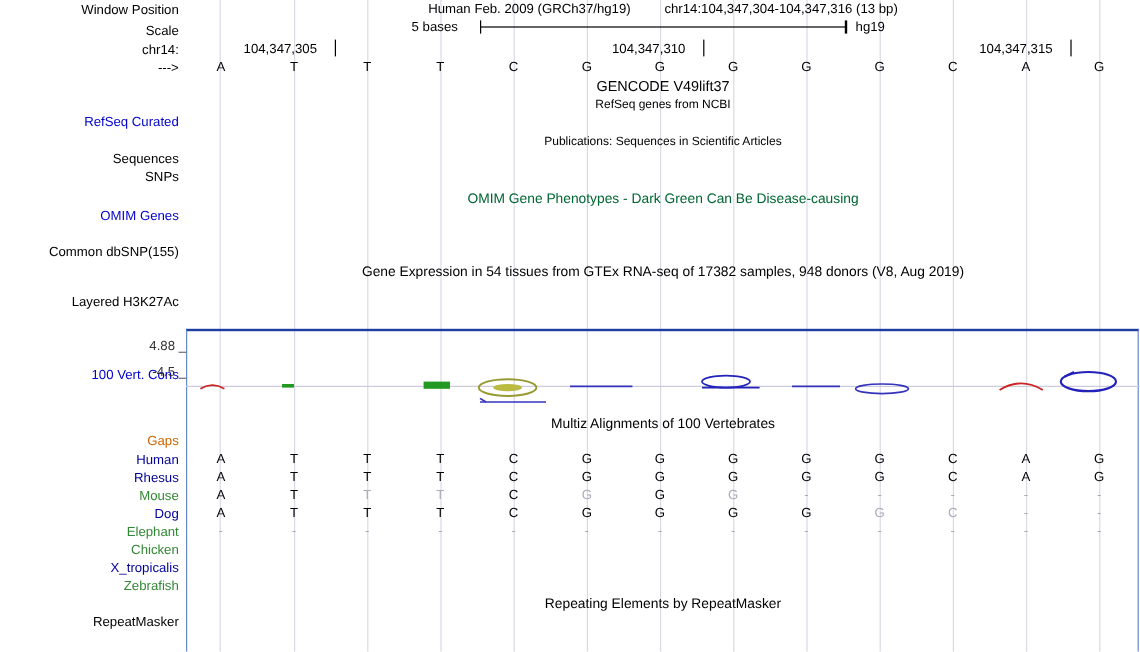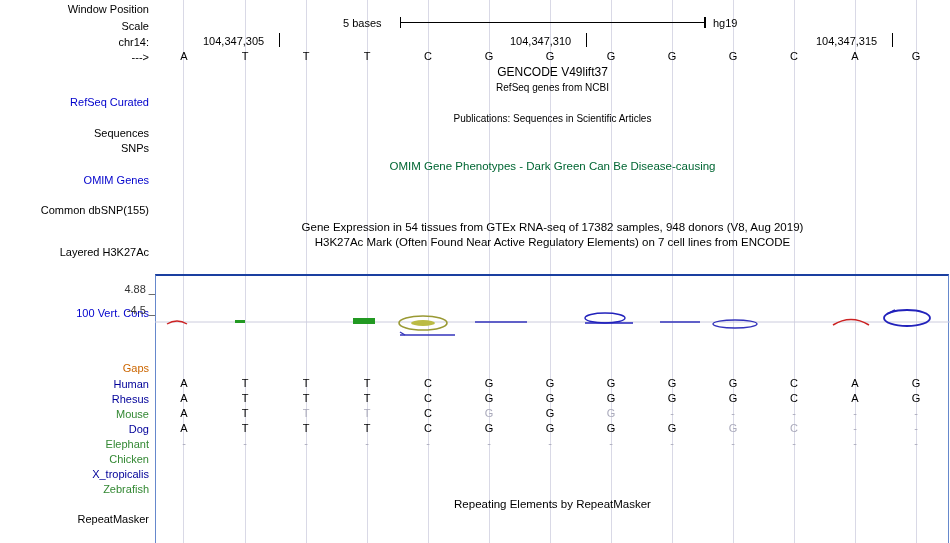--- a/index.html
+++ b/index.html
@@ -102,20 +102,25 @@
       <span style="left:334px;"></span>
       <span style="left:395px;"></span>
       <span style="left:456px;"></span>
       <span style="left:517px;"></span>
       <span style="left:578px;"></span>
       <span style="left:639px;"></span>
       <span style="left:700px;"></span>
       <span style="left:761px;"></span>
     </div>
 
+    <div class="caption" style="left:0;top:2px;width:795px;">
+      <span>Human Feb. 2009 (GRCh37/hg19)</span>
+      <span style="display:inline-block;width:22px;"></span>
+      <span>chr14:104,347,304-104,347,316 (13 bp)</span>
+    </div>
 
     <div class="pos-label" style="left:188px;top:17px;">5 bases</div>
     <div class="scalebar" style="left:245px;top:15px;width:305px;height:15px;">
       <div class="bar"></div>
         <div class="endl"></div>
         <div class="endr"></div>
     </div>
     <div class="hg19-bar" style="left:550px;top:15px;width:6px;height:15px;">
       <div class="endl"></div>
     </div>
@@ -148,21 +153,20 @@
 
     <div class="caption" style="left:0;top:65px;width:795px;font-size:12px;">GENCODE V49lift37</div>
     <div class="caption" style="left:0;top:82px;width:795px;font-size:10px;">RefSeq genes from NCBI</div>
 
     <div class="caption" style="left:0;top:113px;width:795px;font-size:10px;">Publications: Sequences in Scientific Articles</div>
 
     <div class="caption" style="left:0;top:160px;width:795px;font-size:11.5px;color:#006633;">OMIM Gene Phenotypes - Dark Green Can Be Disease-causing</div>
 
 
     <div class="caption" style="left:0;top:221px;width:795px;font-size:11.5px;">Gene Expression in 54 tissues from GTEx RNA-seq of 17382 samples, 948 donors (V8, Aug 2019)</div>
-    <div class="caption" style="left:0;top:236px;width:795px;font-size:11.5px;">H3K27Ac Mark (Often Found Near Active Regulatory Elements) on 7 cell lines from ENCODE</div>
 
     <div class="cons-box"></div>
 
 
     <div class="axis-num" style="left:-40px;top:283px;width:40px;text-align:right;">4.88 _</div>
     <div class="axis-num" style="left:-44px;top:304px;width:44px;text-align:right;">-4.5 _</div>
 
     <svg class="cons-svg" viewBox="0 0 795 60" style="top:292px;">
       <line x1="0" y1="30" x2="795" y2="30" stroke="#ccccdd" stroke-width="1"></line>
 
@@ -176,20 +180,21 @@
       <path d="M320 30 L372 30" stroke="#3333bb" stroke-width="1.4"></path>
       <ellipse cx="450" cy="26" rx="20" ry="5" fill="none" stroke="#2222bb" stroke-width="1.4"></ellipse>
       <path d="M430 31 L478 31" stroke="#2222bb" stroke-width="1.4"></path>
       <path d="M505 30 L545 30" stroke="#3333bb" stroke-width="1.4"></path>
       <ellipse cx="580" cy="32" rx="22" ry="4" fill="none" stroke="#3333bb" stroke-width="1.4"></ellipse>
       <path d="M678 33 Q696 22 714 33" stroke="#cc2222" fill="none" stroke-width="1.6"></path>
       <ellipse cx="752" cy="26" rx="23" ry="8" fill="none" stroke="#2222bb" stroke-width="1.8"></ellipse>
       <path d="M732 22 L740 18" stroke="#2222bb" stroke-width="1.8"></path>
     </svg>
 
+    <div class="caption" style="left:0;top:348px;width:795px;font-size:11.5px;">Multiz Alignments of 100 Vertebrates</div>
 
     <div class="base-row" style="top:377px;color:#000000;">
       <div class="base" style="left:22px;">A</div>
       <div class="base" style="left:83px;">T</div>
       <div class="base" style="left:144px;">T</div>
       <div class="base" style="left:205px;">T</div>
       <div class="base" style="left:266px;">C</div>
       <div class="base" style="left:327px;">G</div>
       <div class="base" style="left:388px;">G</div>
       <div class="base" style="left:449px;">G</div>

